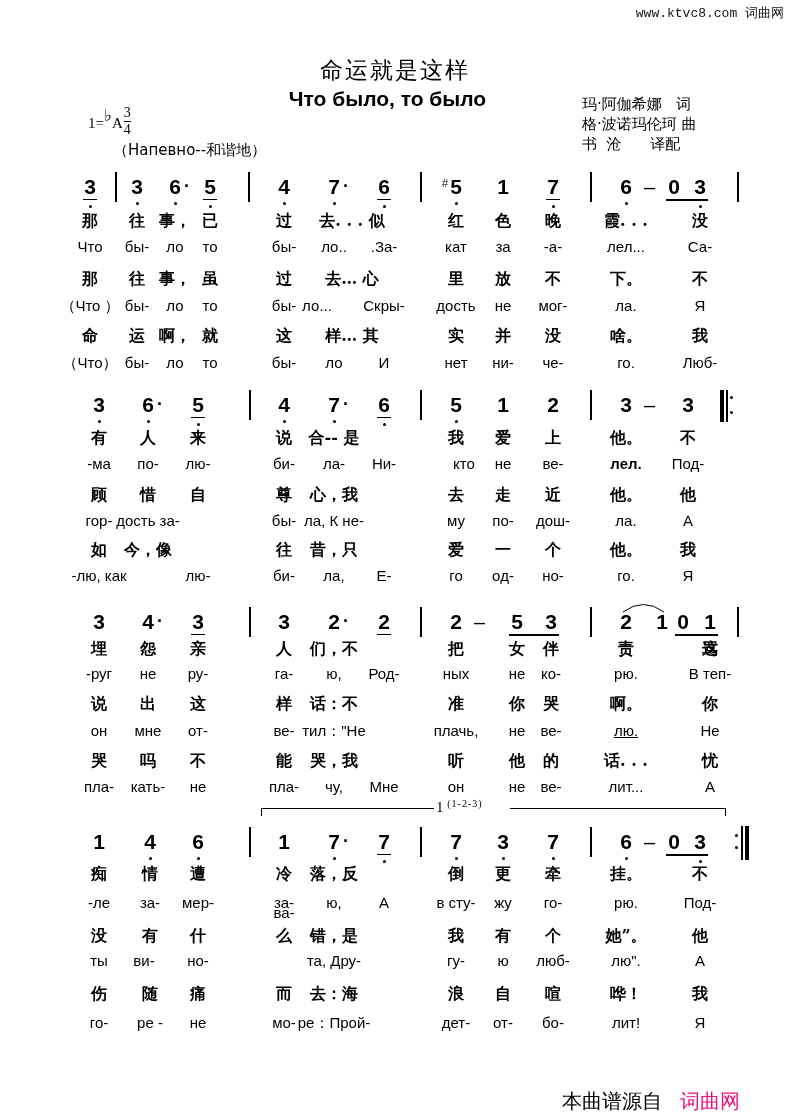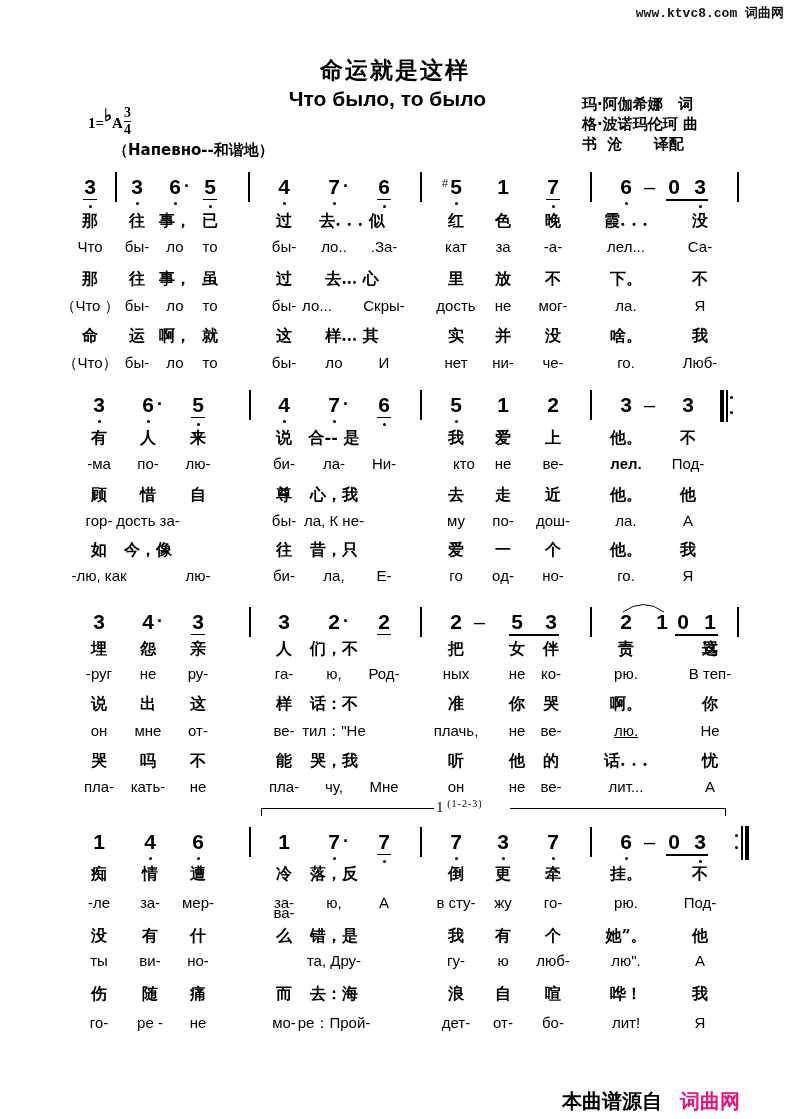--- a/index.html
+++ b/index.html
@@ -1,18 +1,18 @@
 <!DOCTYPE html>
 <html><head>
 <meta charset="utf-8">
 <style>
   html, body { margin: 0; padding: 0; background: #ffffff; }
   body { width: 790px; height: 1119px; position: relative; overflow: hidden;
          font-family: "DejaVu Sans", sans-serif; color: #000; }
-  .abs { position: absolute; white-space: nowrap; font-weight: bold; }
+  .abs { position: absolute; white-space: nowrap; }
   .site { top: 4px; right: 6px; font-family: "Liberation Mono", monospace; font-size: 13px; color: #111; }
   .title-cn { top: 55px; left: 0; width: 790px; text-align: center; font-family: "DejaVu Serif", serif; font-size: 23px; letter-spacing: 2px; }
   .title-ru { top: 87px; left: 0; width: 775px; text-align: center; font-family: "Liberation Sans", sans-serif; font-weight: bold; font-size: 21px; }
   .key { top: 108px; left: 88px; font-family: "Liberation Serif", serif; font-size: 15px; }
   .key .flat { font-size: 17px; position: relative; top: -7px; }
   .key .frac { display: inline-block; vertical-align: middle; text-align: center; font-size: 14px; line-height: 16px; margin-left: 1px; position: relative; top: -3px; }
   .key .frac span { display: block; }
   .key .frac .num { border-bottom: 1px solid #000; }
   .tempo { top: 141px; left: 113px; font-size: 15px; font-family: "DejaVu Sans", sans-serif; }
   .credits { top: 94px; left: 582px; font-size: 15px; line-height: 20px; font-family: "DejaVu Sans", sans-serif; }
@@ -372,21 +372,21 @@
     <div class="lyr cn" style="left: 150px; top: 927px;">有</div>
     <div class="lyr cn" style="left: 198px; top: 927px;">什</div>
     <div class="lyr cn" style="left: 284px; top: 927px;">么</div>
     <div class="lyr cn" style="left: 334px; top: 927px;">错，是</div>
     <div class="lyr cn" style="left: 456px; top: 927px;">我</div>
     <div class="lyr cn" style="left: 503px; top: 927px;">有</div>
     <div class="lyr cn" style="left: 553px; top: 927px;">个</div>
     <div class="lyr cn" style="left: 626px; top: 927px;">她”。</div>
     <div class="lyr cn" style="left: 700px; top: 927px;">他</div>
     <div class="lyr ru" style="left: 99px; top: 952px;">ты</div>
-    <div class="lyr ru" style="left: 150px; top: 952px;">ви-</div>
+    <div class="lyr ru" style="left: 144px; top: 952px;">ви-</div>
     <div class="lyr ru" style="left: 198px; top: 952px;">но-</div>
     <div class="lyr ru" style="left: 284px; top: 904px;">ва-</div>
     <div class="lyr ru" style="left: 334px; top: 952px;">та, Дру-</div>
     <div class="lyr ru" style="left: 456px; top: 952px;">гу-</div>
     <div class="lyr ru" style="left: 503px; top: 952px;">ю</div>
     <div class="lyr ru" style="left: 553px; top: 952px;">люб-</div>
     <div class="lyr ru" style="left: 626px; top: 952px;">лю".</div>
     <div class="lyr ru" style="left: 700px; top: 952px;">А</div>
     <div class="lyr cn" style="left: 99px; top: 985px;">伤</div>
     <div class="lyr cn" style="left: 150px; top: 985px;">随</div>

